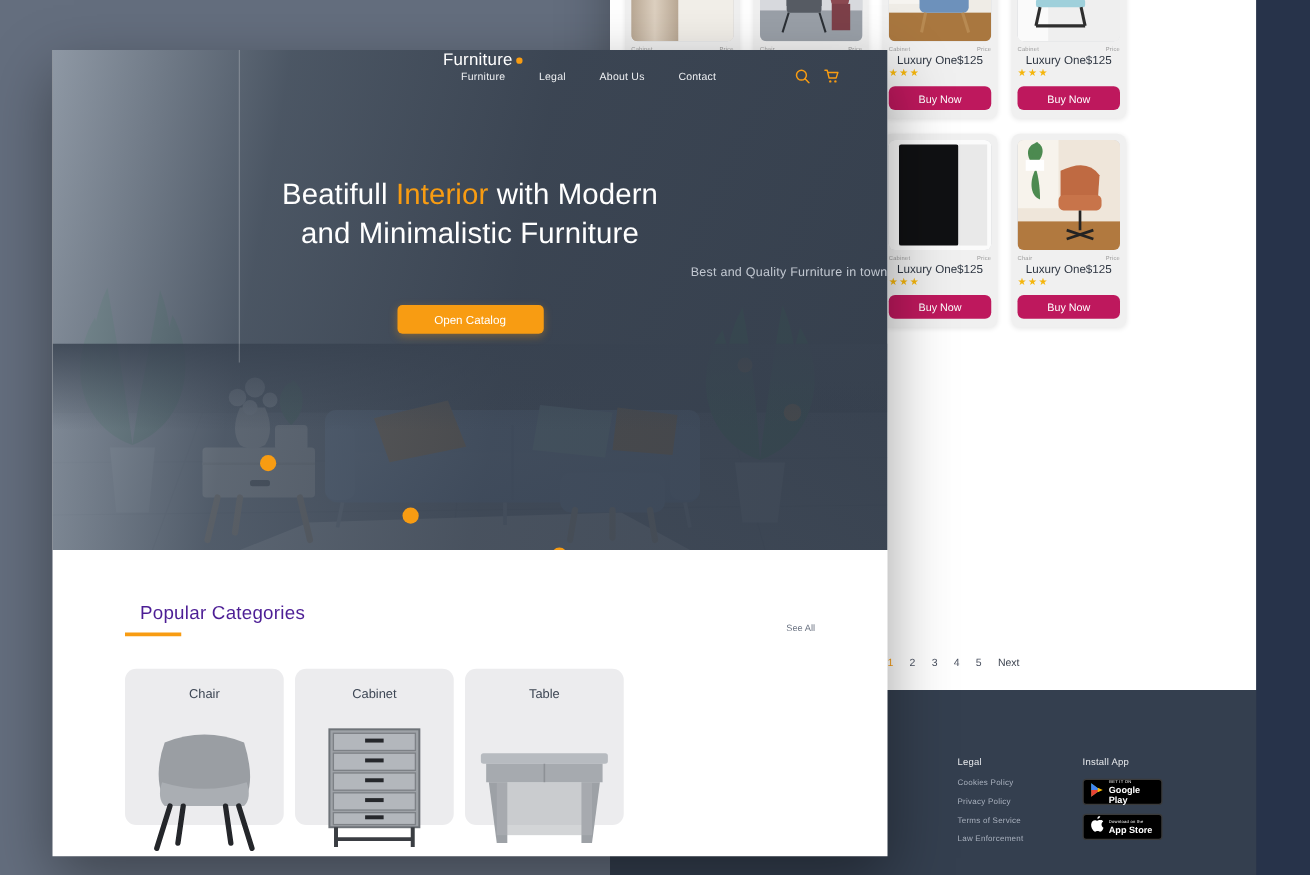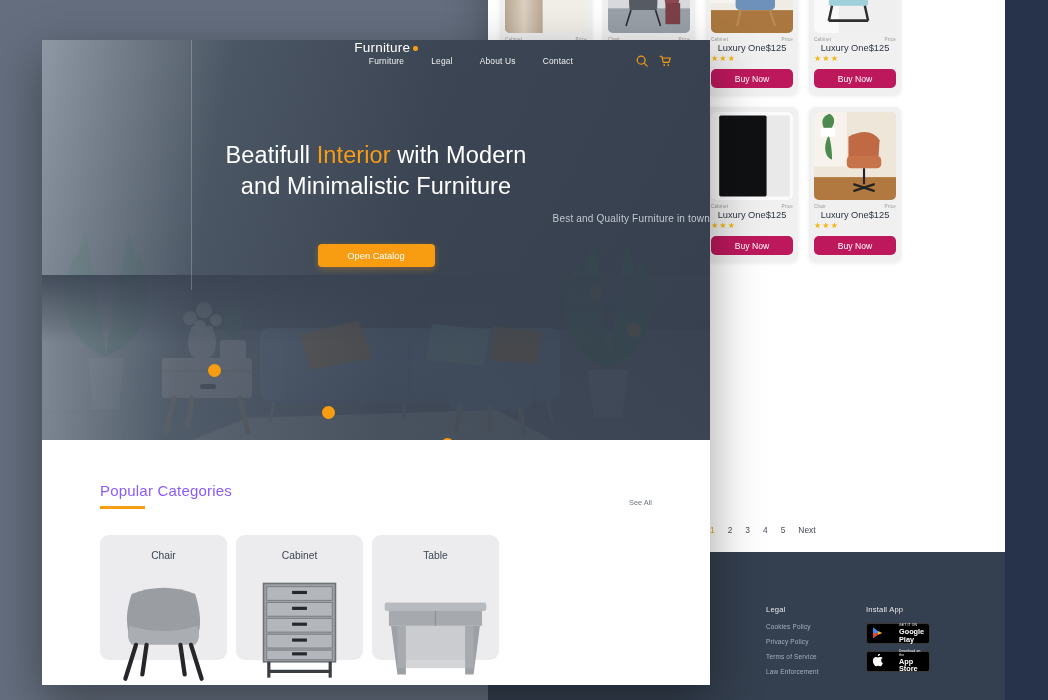--- a/index.html
+++ b/index.html
@@ -101,21 +101,21 @@
   .fcol { position: absolute; }
   .fcol-title {
     font-size: 7.6px; color: #e8eaed; margin-bottom: 9px; letter-spacing: .2px;
   }
   .fcol-link {
     font-size: 6.4px; color: #a9b1be; margin-bottom: 8px; cursor: pointer; letter-spacing: .2px;
   }
   .store-badge {
     width: 64px; height: 21px;
     background: #000; border-radius: 3px;
-    display: flex; align-items: center; gap: 16px;
+    display: flex; align-items: center; gap: 4px;
     padding: 0 5px; margin-bottom: 7px; cursor: pointer;
     border: .5px solid #3a3a3a;
   }
   .store-badge .sb-txt { display: flex; flex-direction: column; line-height: 1; }
   .store-badge .sb-small { font-size: 3.3px; color: #fff; letter-spacing: .2px; }
   .store-badge .sb-big { font-size: 7.3px; color: #fff; font-weight: bold; margin-top: 1px; }
   .fghost { position: absolute; font-size: 6.4px; color: #8d96a4; }
 
   
   #landing {
@@ -194,21 +194,21 @@
     box-shadow: 0 2px 7px rgba(248,156,18,.35);
   }
   .hotspot {
     position: absolute; width: 13px; height: 13px; border-radius: 50%;
     background: #f89c12; z-index: 4; cursor: pointer;
   }
 
   
   #categories { padding: 42px 58px 0 58px; }
   #cat-head { display: flex; align-items: flex-end; justify-content: space-between; }
-  #cat-title { font-size: 15px; color: #8b5cf6; letter-spacing: .2px; }
+  #cat-title { font-size: 15px; color: #4c1d95; letter-spacing: .2px; margin-left: 12px; }
   #cat-underline { width: 45px; height: 2.6px; background: #f89c12; margin-top: 7px; }
   #see-all { font-size: 7.4px; color: #6d7584; cursor: pointer; margin-bottom: 2px; }
   #cat-grid {
     display: flex; gap: 9px; margin-top: 26px;
   }
   .cat-card {
     width: 127px; height: 125px;
     background: #ececee; border-radius: 9px;
     position: relative;
     cursor: pointer;

